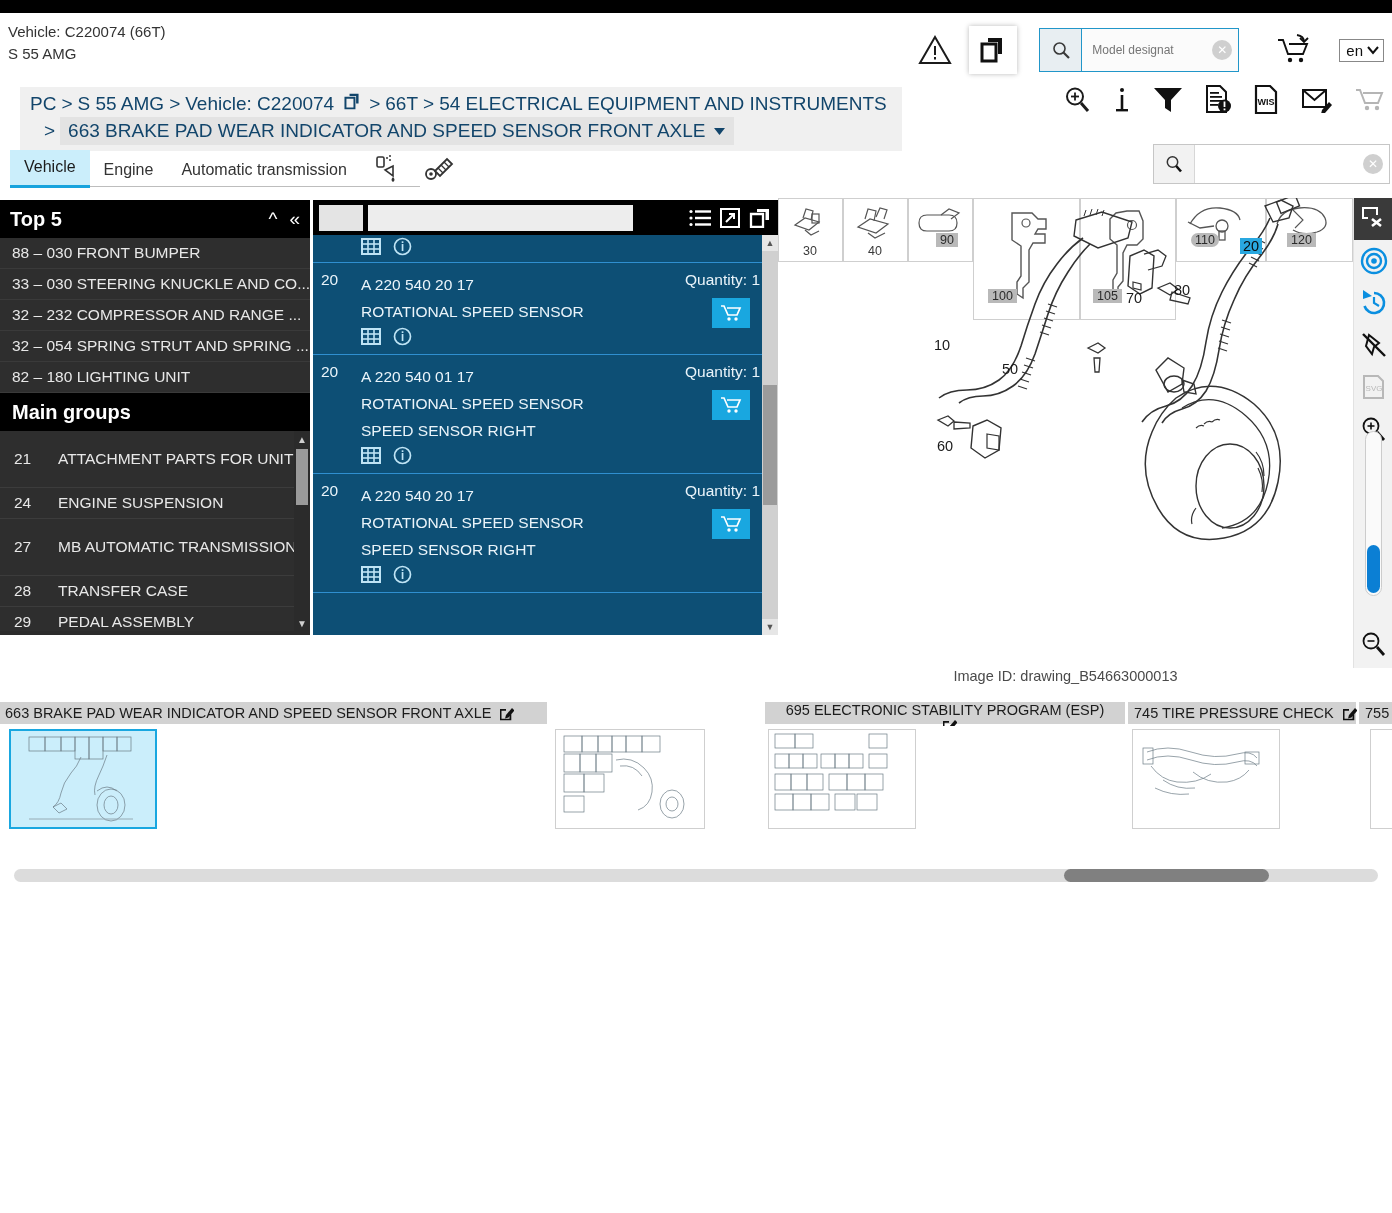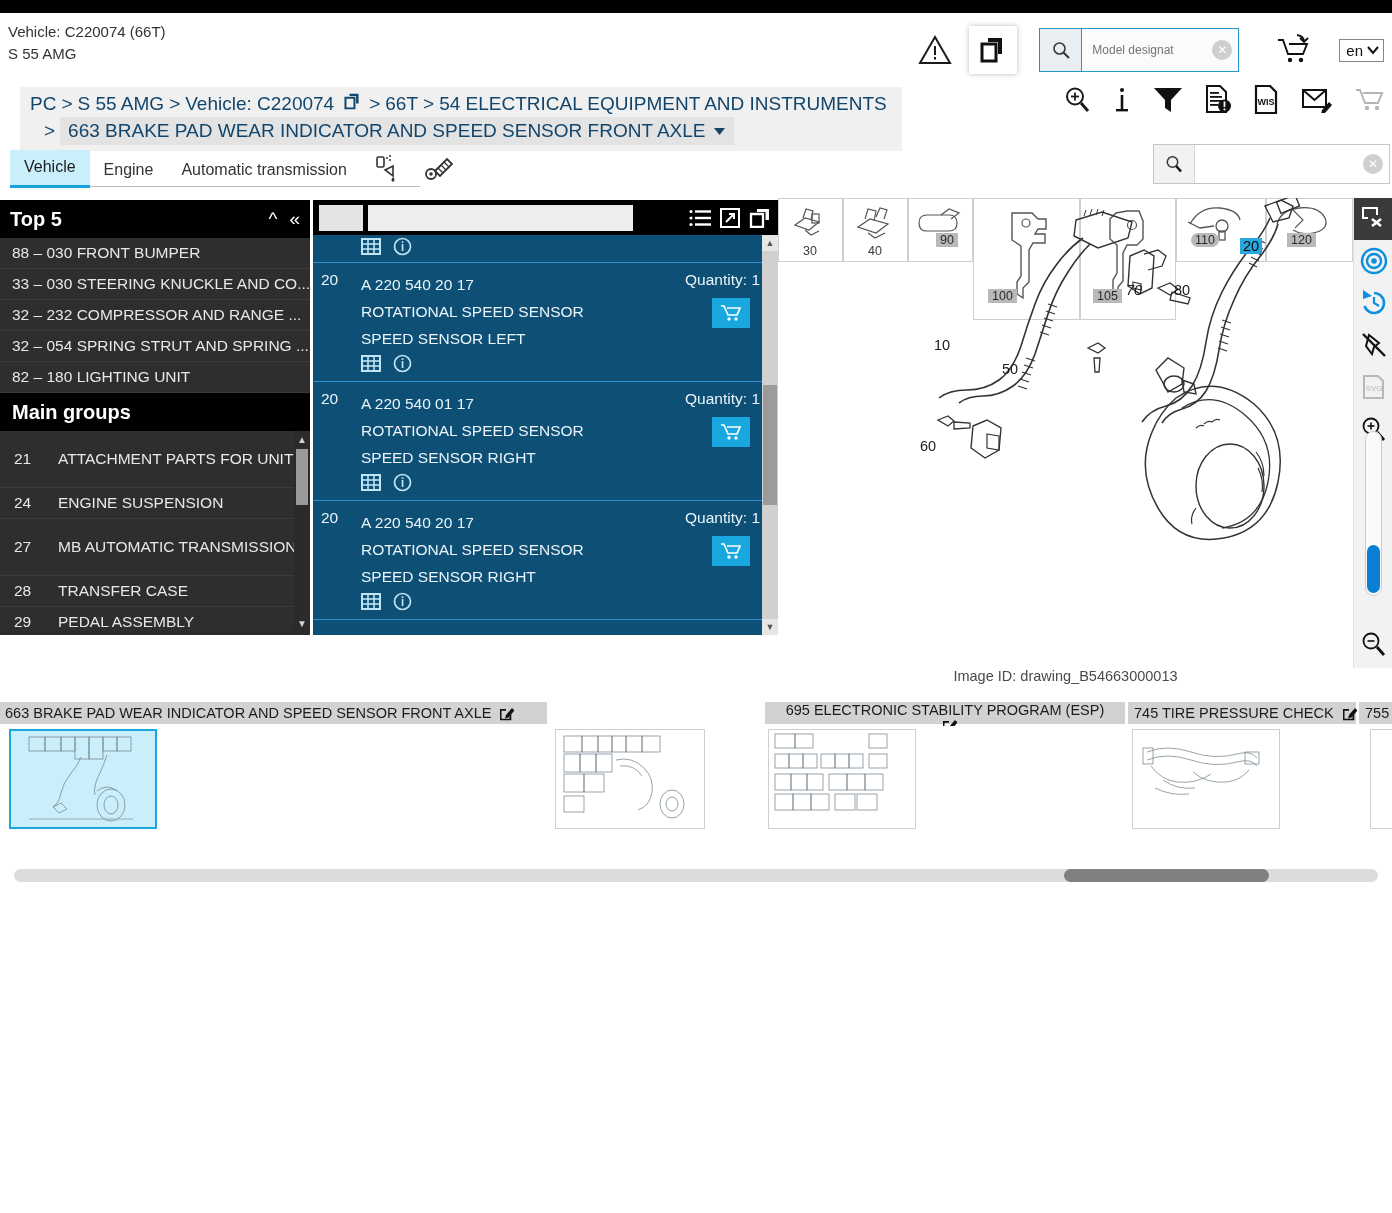--- a/index.html
+++ b/index.html
@@ -407,21 +407,20 @@
             </span>
           </div>
         </div>
       </div>
 
       <div class="row">
         <div class="pos">20</div>
         <div class="body">
           <div>A 220 540 20  17</div>
           <div>ROTATIONAL SPEED SENSOR</div>
-          <div>SPEED SENSOR LEFT</div>
           <div class="rowicons">
             <span>
               <svg width="20" height="17" viewBox="0 0 20 17">
                   <rect x="1" y="1" width="18" height="15" fill="none" stroke="#bfe4f5" stroke-width="2"></rect>
                   <line x1="1" y1="6" x2="19" y2="6" stroke="#bfe4f5" stroke-width="1.6"></line>
                   <line x1="1" y1="11" x2="19" y2="11" stroke="#bfe4f5" stroke-width="1.6"></line>
                   <line x1="7" y1="1" x2="7" y2="16" stroke="#bfe4f5" stroke-width="1.6"></line>
                   <line x1="13" y1="1" x2="13" y2="16" stroke="#bfe4f5" stroke-width="1.6"></line>
                 </svg>
             </span>
@@ -662,22 +661,22 @@
       <path d="M480 270 q6 12 4 24" fill="none" stroke="#333" stroke-width="1.2"></path>
       <path d="M418 310 q-6 8 -4 16" fill="none" stroke="#333" stroke-width="1.2"></path>
       <path d="M418 230 q4 -4 8 -2" fill="none" stroke="#333" stroke-width="1.1"></path>
       <path d="M426 226 q4 -4 8 -2" fill="none" stroke="#333" stroke-width="1.1"></path>
       <path d="M434 224 q4 -4 8 -2" fill="none" stroke="#333" stroke-width="1.1"></path>
     </svg>
 
     <span class="callout" style="left:156px;top:139px;">10</span>
     <span class="callout hl" style="left:462px;top:40px;">20</span>
     <span class="callout" style="left:224px;top:163px;">50</span>
-    <span class="callout" style="left:142px;top:240px;">60</span>
-    <span class="callout" style="left:348px;top:84px;font-style:italic;">70</span>
+    <span class="callout" style="left:159px;top:240px;">60</span>
+    <span class="callout" style="left:348px;top:92px;">70</span>
     <span class="callout" style="left:396px;top:84px;">80</span>
   </div>
 
   <div class="vtool">
     <div class="vt closebox">
       <svg width="26" height="24" viewBox="0 0 26 24">
           <rect x="2" y="1" width="14" height="10" fill="none" stroke="#fff" stroke-width="2"></rect>
           <rect x="7" y="8" width="17" height="14" fill="#3a3a3a" stroke="#fff" stroke-width="0"></rect>
           <path d="M11 12 l9 7 M20 12 l-9 7" stroke="#fff" stroke-width="2.6"></path>
         </svg>

